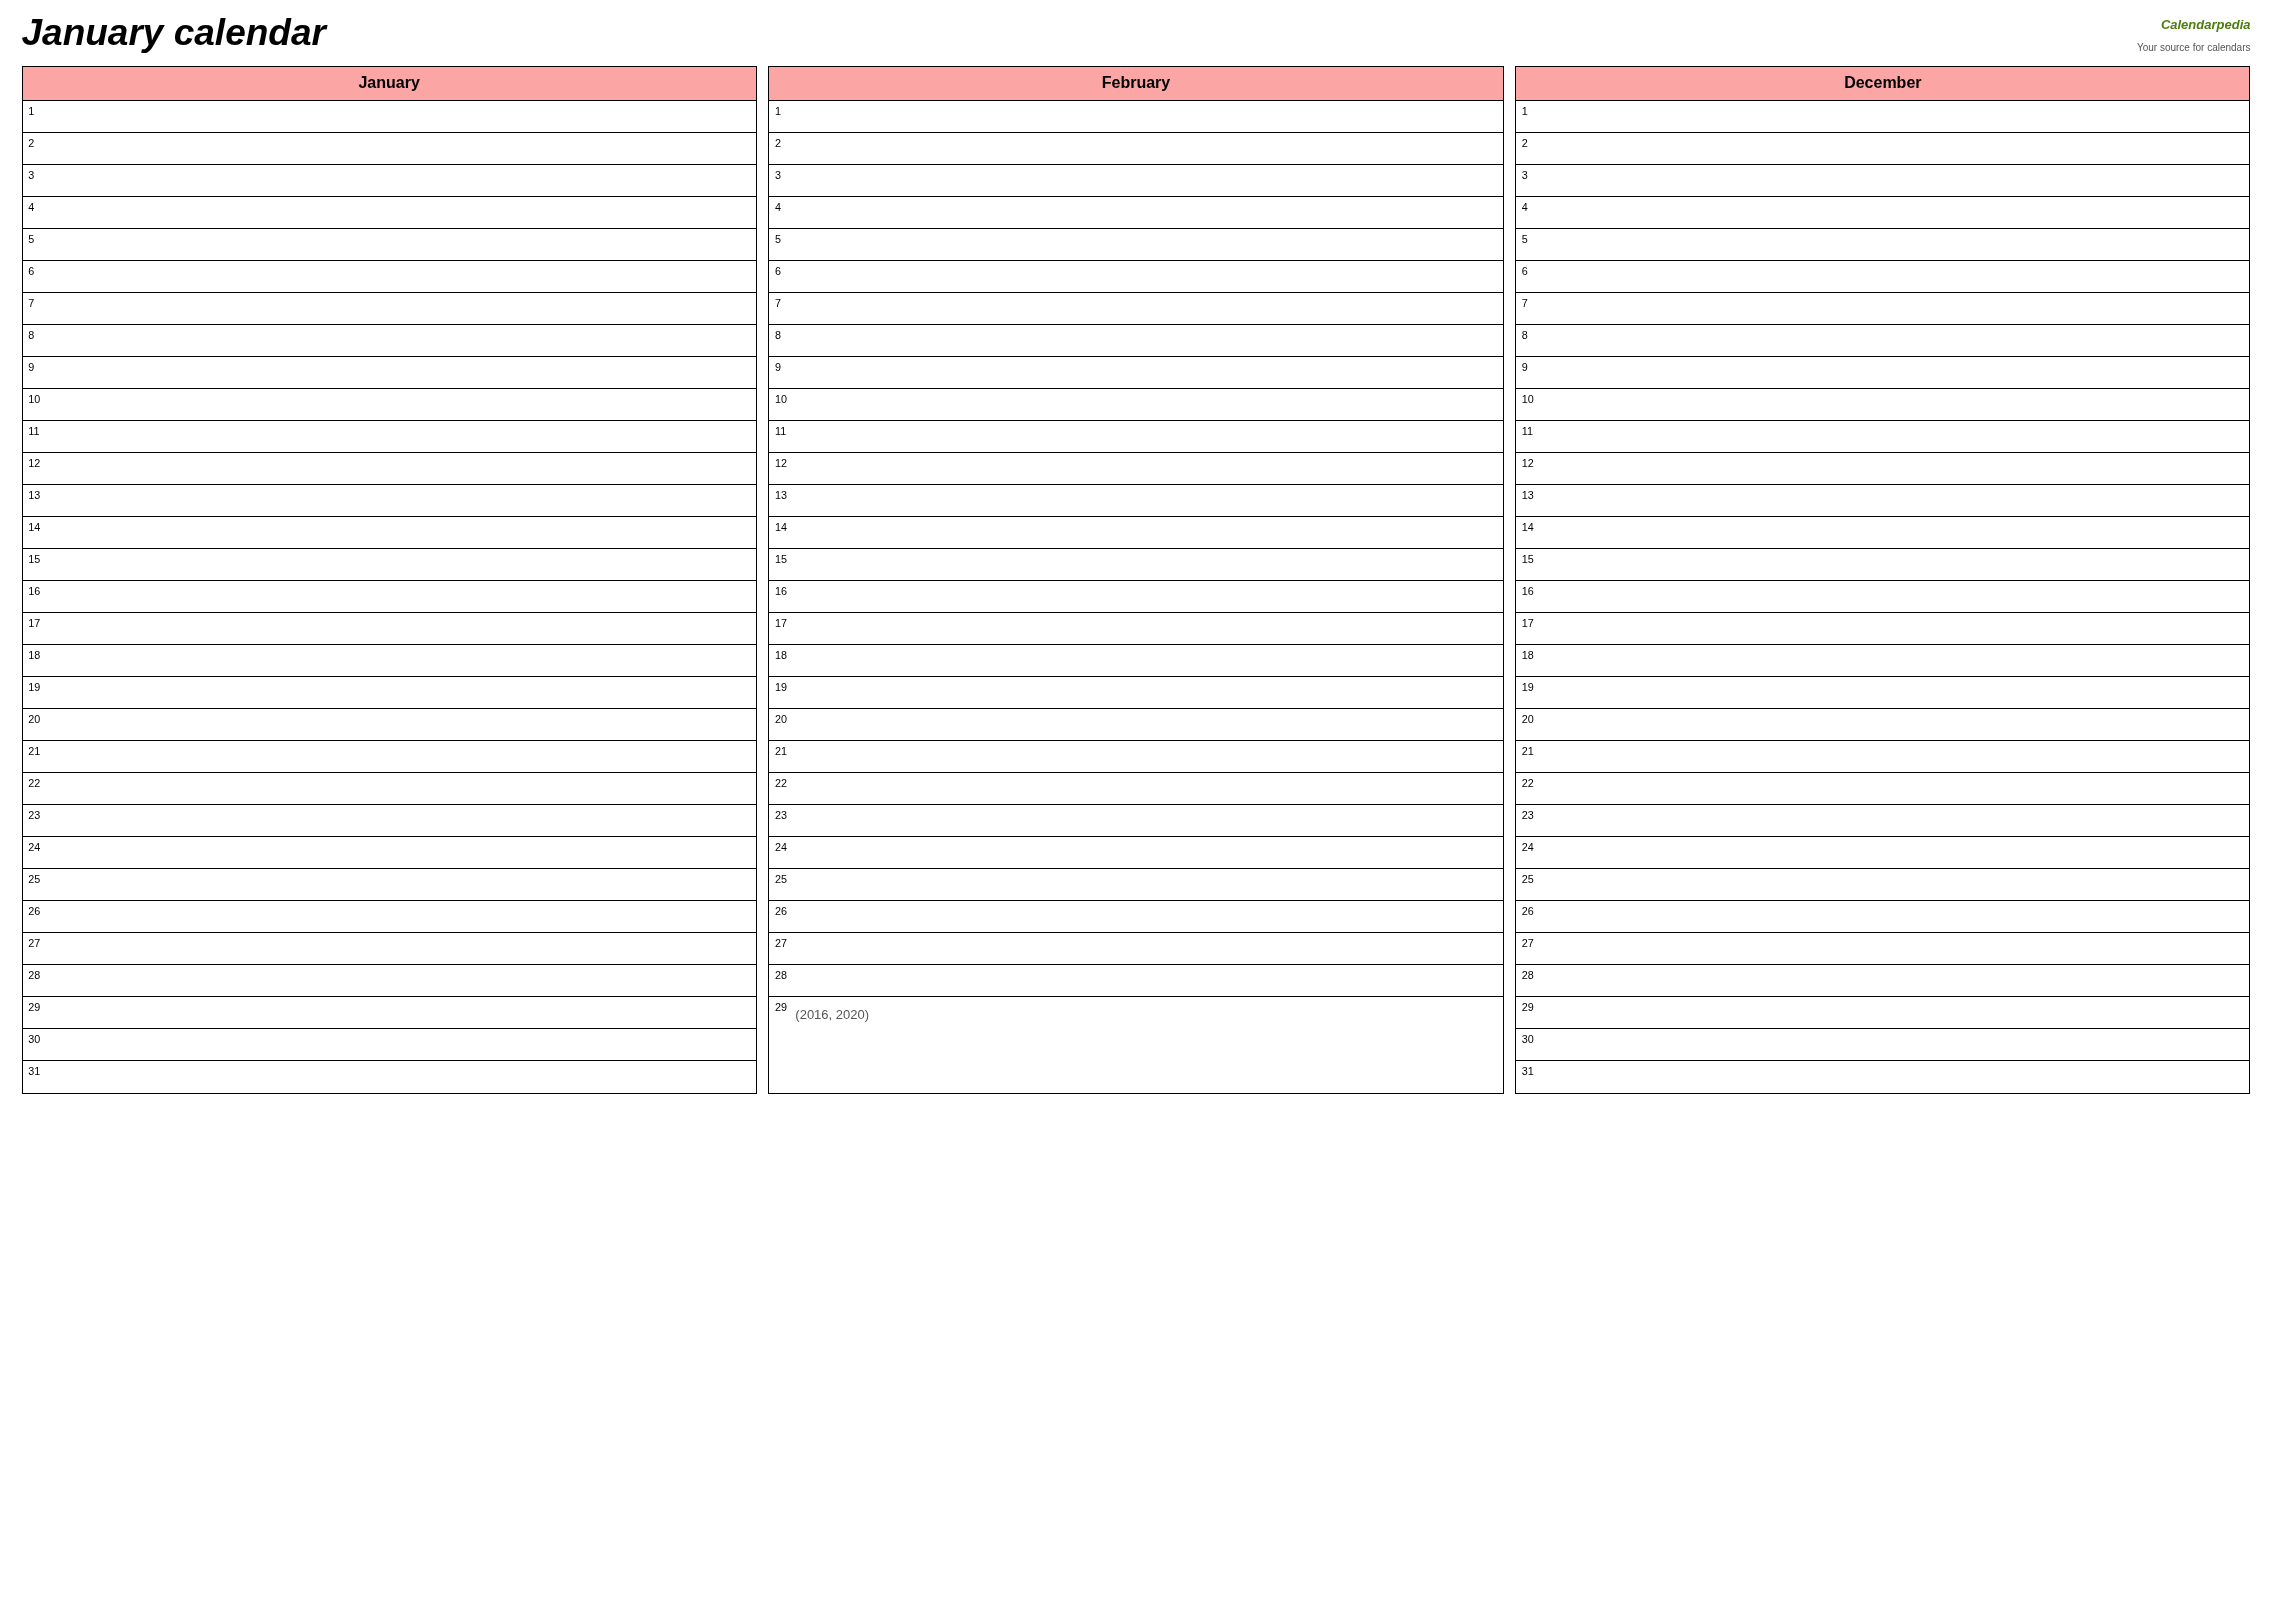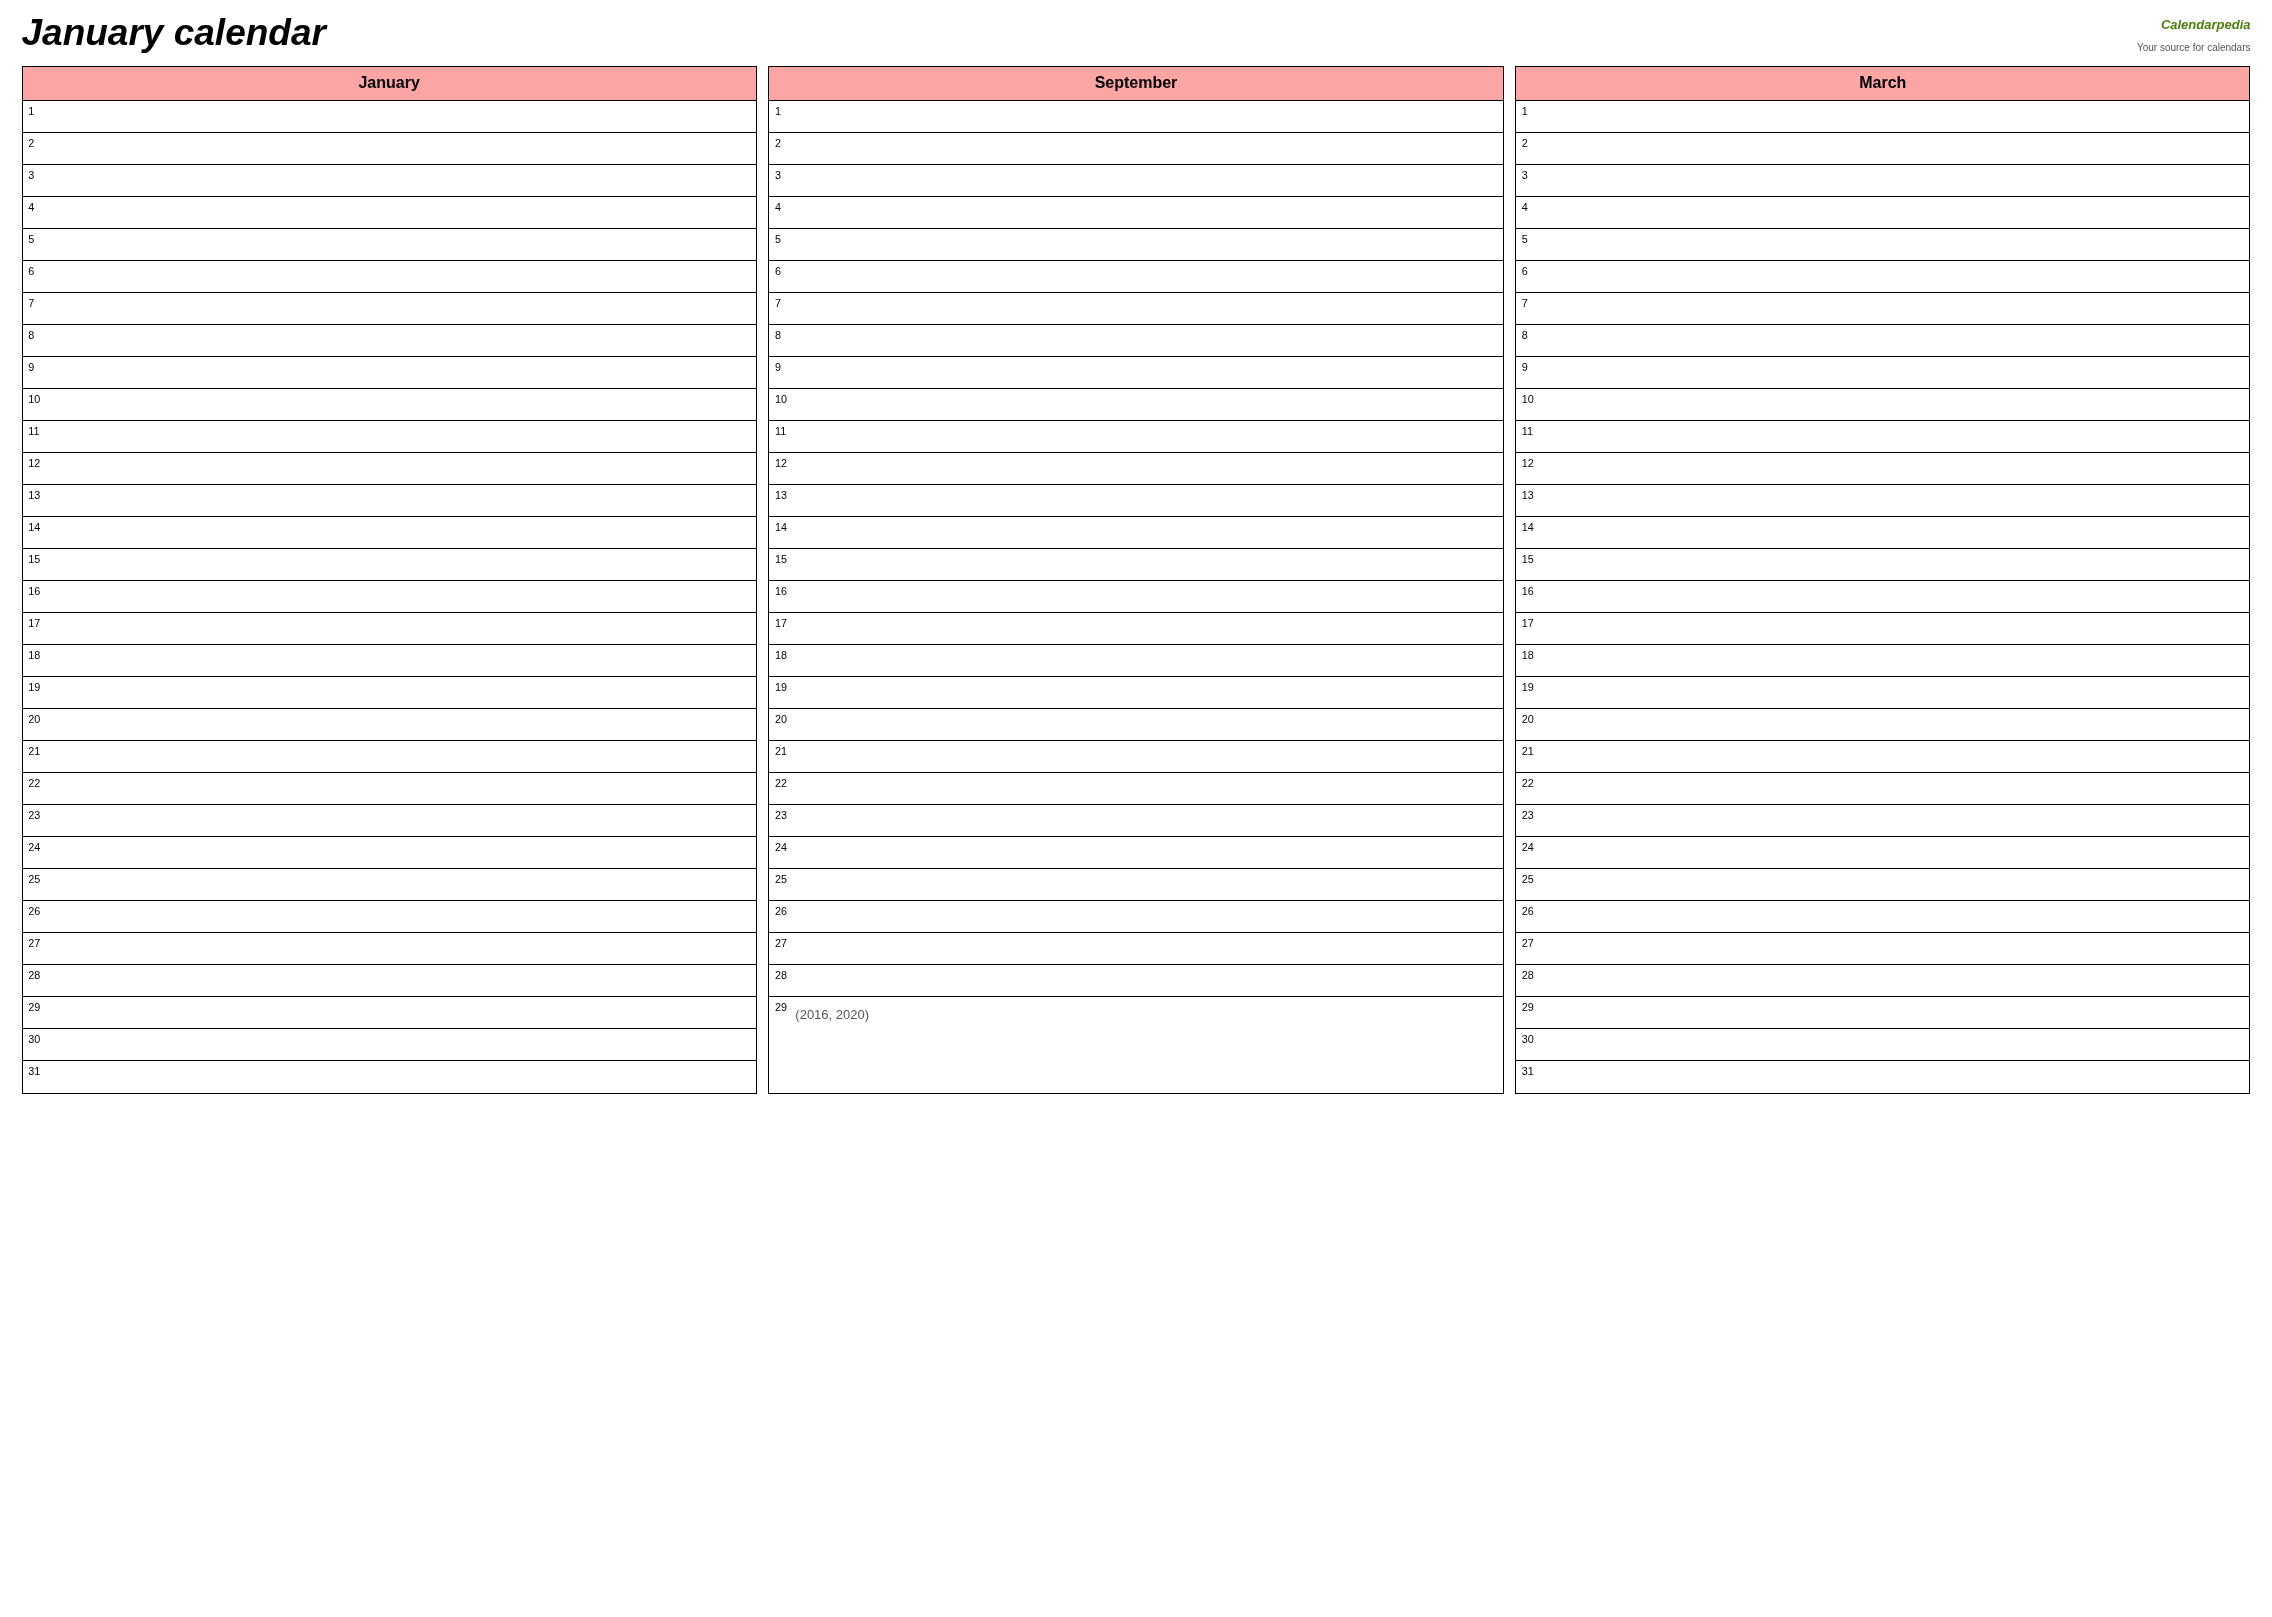--- a/index.html
+++ b/index.html
@@ -243,21 +243,21 @@
       <div class="day-row">
         <div class="day-number">30</div>
         <div class="day-line"></div>
       </div>
       <div class="day-row">
         <div class="day-number">31</div>
         <div class="day-line"></div>
       </div>
     </div>
     <div class="month-calendar">
-      <div class="month-header">September</div>
+      <div class="month-header">February</div>
       <div class="day-row">
         <div class="day-number">1</div>
         <div class="day-line"></div>
       </div>
       <div class="day-row">
         <div class="day-number">2</div>
         <div class="day-line"></div>
       </div>
       <div class="day-row">
         <div class="day-number">3</div>
@@ -363,21 +363,21 @@
         <div class="day-number">28</div>
         <div class="day-line"></div>
       </div>
       <div class="day-row">
         <div class="day-number">29</div>
         <span class="day-note">(2016, 2020)</span>
         <div class="day-line"></div>
       </div>
     </div>
     <div class="month-calendar">
-      <div class="month-header">March</div>
+      <div class="month-header">December</div>
       <div class="day-row">
         <div class="day-number">1</div>
         <div class="day-line"></div>
       </div>
       <div class="day-row">
         <div class="day-number">2</div>
         <div class="day-line"></div>
       </div>
       <div class="day-row">
         <div class="day-number">3</div>

